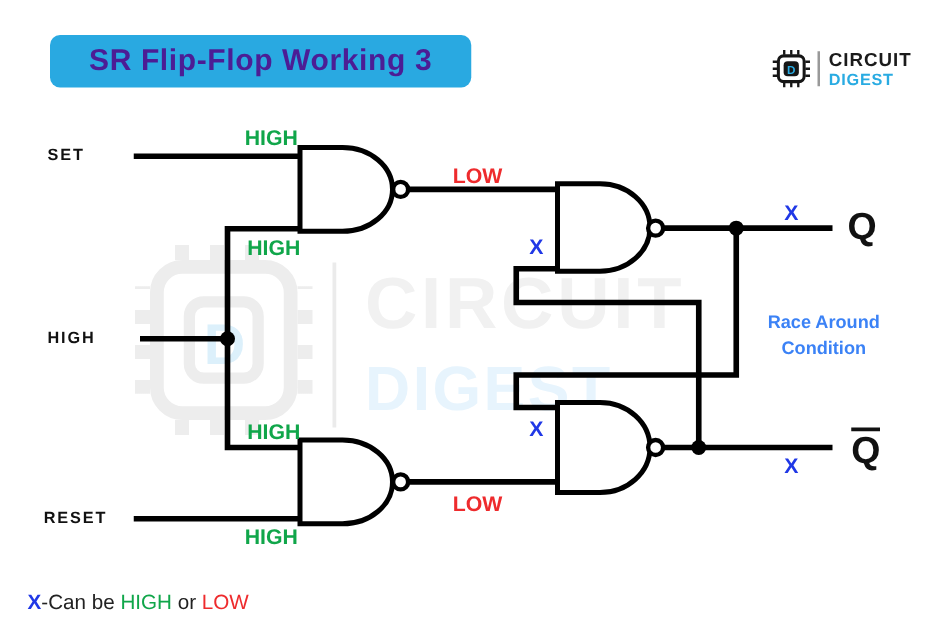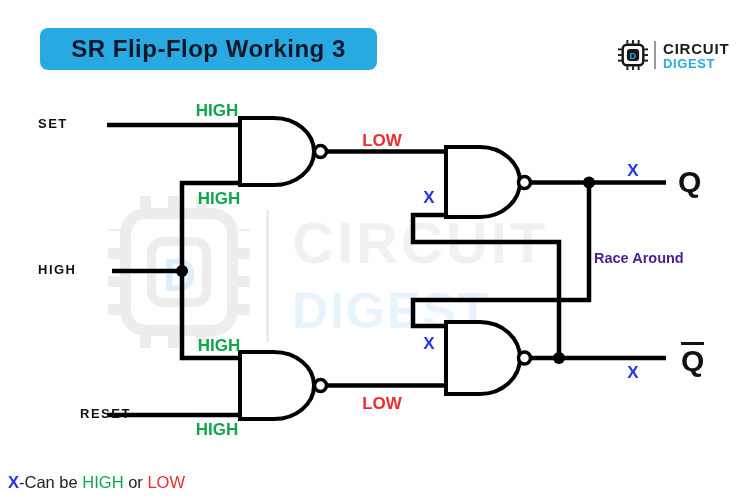--- a/index.html
+++ b/index.html
@@ -4,21 +4,21 @@
 <style>
   * { margin:0; padding:0; box-sizing:border-box; }
   html,body { width:750px; height:500px; background:#fff; overflow:hidden;
               font-family:"Liberation Sans", sans-serif; }
   #stage { position:relative; width:750px; height:500px; background:#fff; }
 
   
   .banner { position:absolute; left:40px; top:28px; width:337px; height:42px;
             background:#29a9e1; border-radius:8px; display:flex;
             align-items:center; justify-content:center; z-index:5; }
-  .banner-text { color:#0f172a; font-size:24px; font-weight:700; letter-spacing:.5px; }
+  .banner-text { color:#4c1d95; font-size:24px; font-weight:700; letter-spacing:.5px; }
 
   .logo { position:absolute; left:618px; top:40px; display:flex; align-items:center; z-index:5; }
   .logo-divider { width:2px; height:28px; background:#999; margin:0 7px 0 6px; }
   .logo-text { display:flex; flex-direction:column; line-height:1; }
   .logo-circuit { font-size:15px; font-weight:800; color:#1b1b1b; letter-spacing:.8px; }
   .logo-digest  { font-size:13px; font-weight:800; color:#29abe2; letter-spacing:.6px; margin-top:1px; }
 
   
   .wm { position:absolute; inset:0; z-index:0; }
   .wm-chip-outer { position:absolute; left:120px; top:208px; width:118px; height:128px;
@@ -38,21 +38,21 @@
                 font-weight:800; letter-spacing:2px; color:#e7f4fd; }
 
   
   #circuit { position:absolute; left:0; top:0; z-index:1; }
 
   
   .lbl { position:absolute; z-index:2; font-weight:700; color:#111; white-space:nowrap; }
   .io  { font-size:13px; letter-spacing:1.5px; }
   .lbl-set   { left:38px; top:116px; }
   .lbl-clock { left:38px; top:262px; }
-  .lbl-reset { left:35px; top:406px;margin-left:45px; }
+  .lbl-reset { left:35px; top:406px; }
 
   .state { font-size:17px; width:44px; text-align:center; }
   .high  { color:#10a64a; }
   .low   { color:#ee2b2d; }
   .high1 { left:195px; top:101px; }
   .high2 { left:197px; top:189px; }
   .high3 { left:197px; top:336px; }
   .high4 { left:195px; top:420px; }
   .low1  { left:360px; top:131px; }
   .low2  { left:360px; top:394px; }
@@ -62,24 +62,24 @@
   .x2 { left:419px; top:334px; }
   .x3 { left:623px; top:161px; }
   .x4 { left:623px; top:363px; }
 
   .qlbl { font-size:30px; line-height:1; }
   .lbl-q    { left:678px; top:167px; }
   .lbl-qbar { left:681px; top:342px; }
   .overbar  { display:inline-block; border-top:3.5px solid #111; padding-top:1px; }
 
   .race { position:absolute; left:594px; top:248px; width:130px; z-index:2;
-          font-size:14.5px; font-weight:700; color:#4c1d95; line-height:21px; }
+          text-align:center; font-size:14.5px; font-weight:700; color:#3b82f6; line-height:21px; }
 
   
-  .footnote { position:absolute; left:8px; top:473px; z-index:2; font-size:16.5px; color:#222; }
+  .footnote { position:absolute; left:22px; top:473px; z-index:2; font-size:16.5px; color:#222; }
   .fn-x { color:#2038e6; font-weight:700; }
   .fn-high { color:#10a64a; }
   .fn-low { color:#ee2b2d; }
 </style>
 </head>
 <body>
 
 <div id="stage">
 
   <div class="wm">
@@ -177,17 +177,18 @@
   <div class="lbl xlbl x1">X</div>
   <div class="lbl xlbl x2">X</div>
   <div class="lbl xlbl x3">X</div>
   <div class="lbl xlbl x4">X</div>
 
   <div class="lbl qlbl lbl-q">Q</div>
   <div class="lbl qlbl lbl-qbar"><span class="overbar">Q</span></div>
 
   <div class="race">
     <div>Race Around</div>
+    <div>Condition</div>
   </div>
 
   <div class="footnote"><span class="fn-x">X</span><span>-Can be </span><span class="fn-high">HIGH</span><span> or </span><span class="fn-low">LOW</span></div>
 
 </div>
 
 </body></html>

